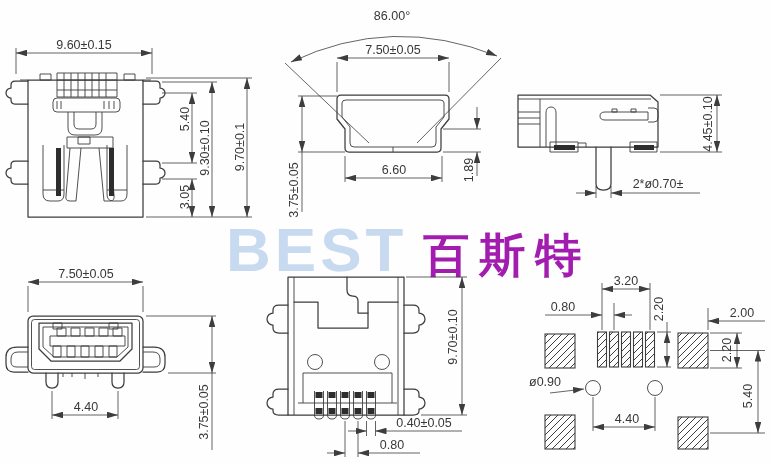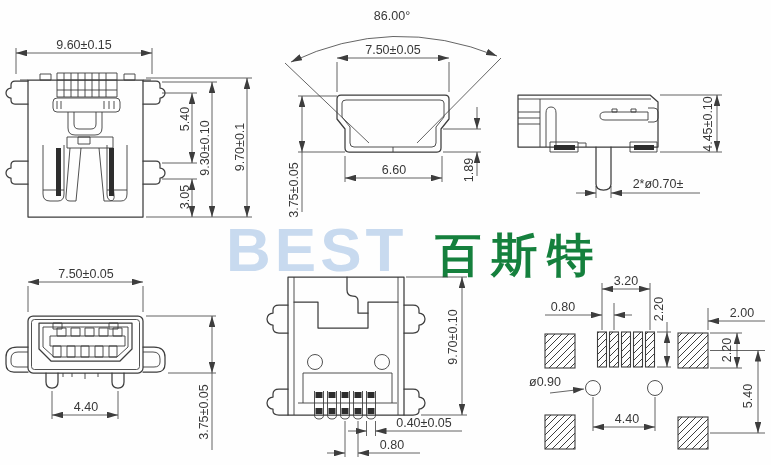--- a/index.html
+++ b/index.html
@@ -1,20 +1,20 @@
 <!DOCTYPE html>
 <html><head>
 <meta charset="utf-8">
 <style>
   html,body{margin:0;padding:0;background:#ffffff;}
   #canvas{position:relative;width:771px;height:465px;background:#fefefe;overflow:hidden;
           font-family:"Liberation Sans",sans-serif;}
   #watermark{position:absolute;left:226px;top:214px;white-space:nowrap;pointer-events:none;}
   #watermark .wm-latin{font-size:62px;font-weight:bold;letter-spacing:4px;color:#c8daef;}
-  #watermark .wm-cjk{font-size:46px;letter-spacing:10px;color:#15803d;margin-left:28px;font-weight:bold;}
+  #watermark .wm-cjk{font-size:46px;letter-spacing:10px;color:#a21caf;margin-left:16px;font-weight:bold;}
   svg{position:absolute;left:0;top:0;}
   .ol{fill:none;stroke:#3d3d3d;stroke-width:1.25;stroke-linejoin:round;stroke-linecap:round;}
   .thin{fill:none;stroke:#3d3d3d;stroke-width:0.9;stroke-linejoin:round;}
   .dk{fill:#2d2d2d;stroke:none;}
   .dim{fill:none;stroke:#3d3d3d;stroke-width:0.8;}
   .pad{fill:url(#hatch);stroke:#3d3d3d;stroke-width:1.1;}
   text{font-family:"Liberation Sans",sans-serif;font-size:12.5px;fill:#383838;}
 </style>
 </head>
 <body>

